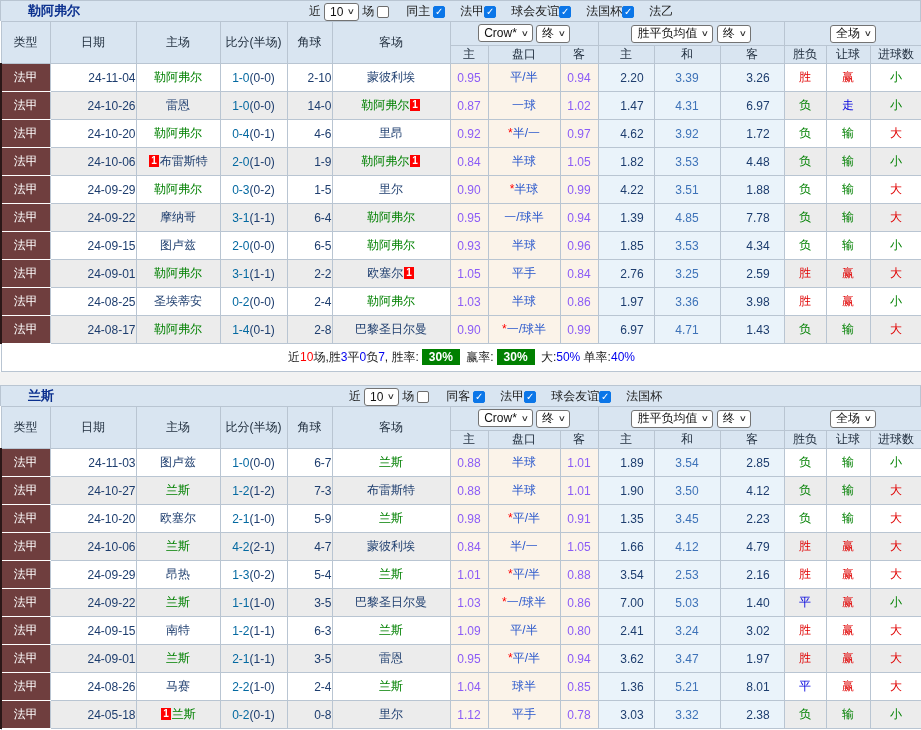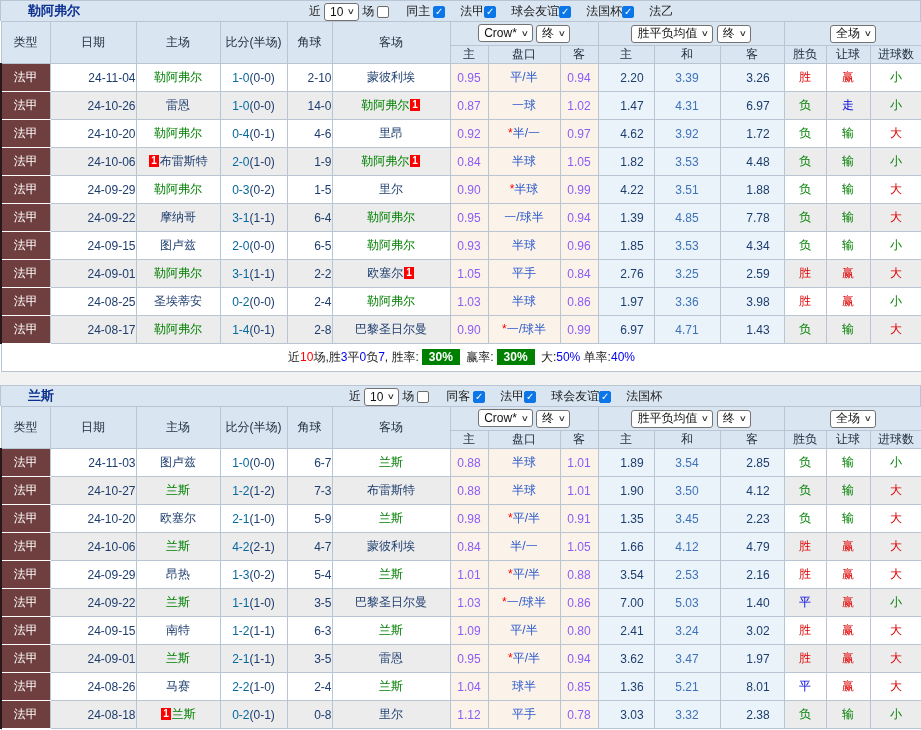--- a/index.html
+++ b/index.html
@@ -593,21 +593,21 @@
           <td class="cream num">0.85</td>
           <td class="oblue o-main">1.36</td>
           <td class="oblue o-mid">5.21</td>
           <td class="oblue o-main">8.01</td>
           <td class="r-blue">平</td>
           <td class="r-red">赢</td>
           <td class="r-red">大</td>
         </tr>
         <tr class="even">
           <td class="type">法甲</td>
-          <td class="date">24-08-18</td>
+          <td class="date">24-05-18</td>
           <td class="teamcell g"><i class="card">1</i><span>兰斯</span></td>
           <td><span class="ft">0-2</span><span class="ht">(0-1)</span></td>
           <td class="corner">0-8</td>
           <td class="teamcell"><span>里尔</span></td>
           <td class="cream num">1.12</td>
           <td class="cream"><span class="linetxt">平手</span></td>
           <td class="cream num">0.78</td>
           <td class="oblue o-main">3.03</td>
           <td class="oblue o-mid">3.32</td>
           <td class="oblue o-main">2.38</td>

